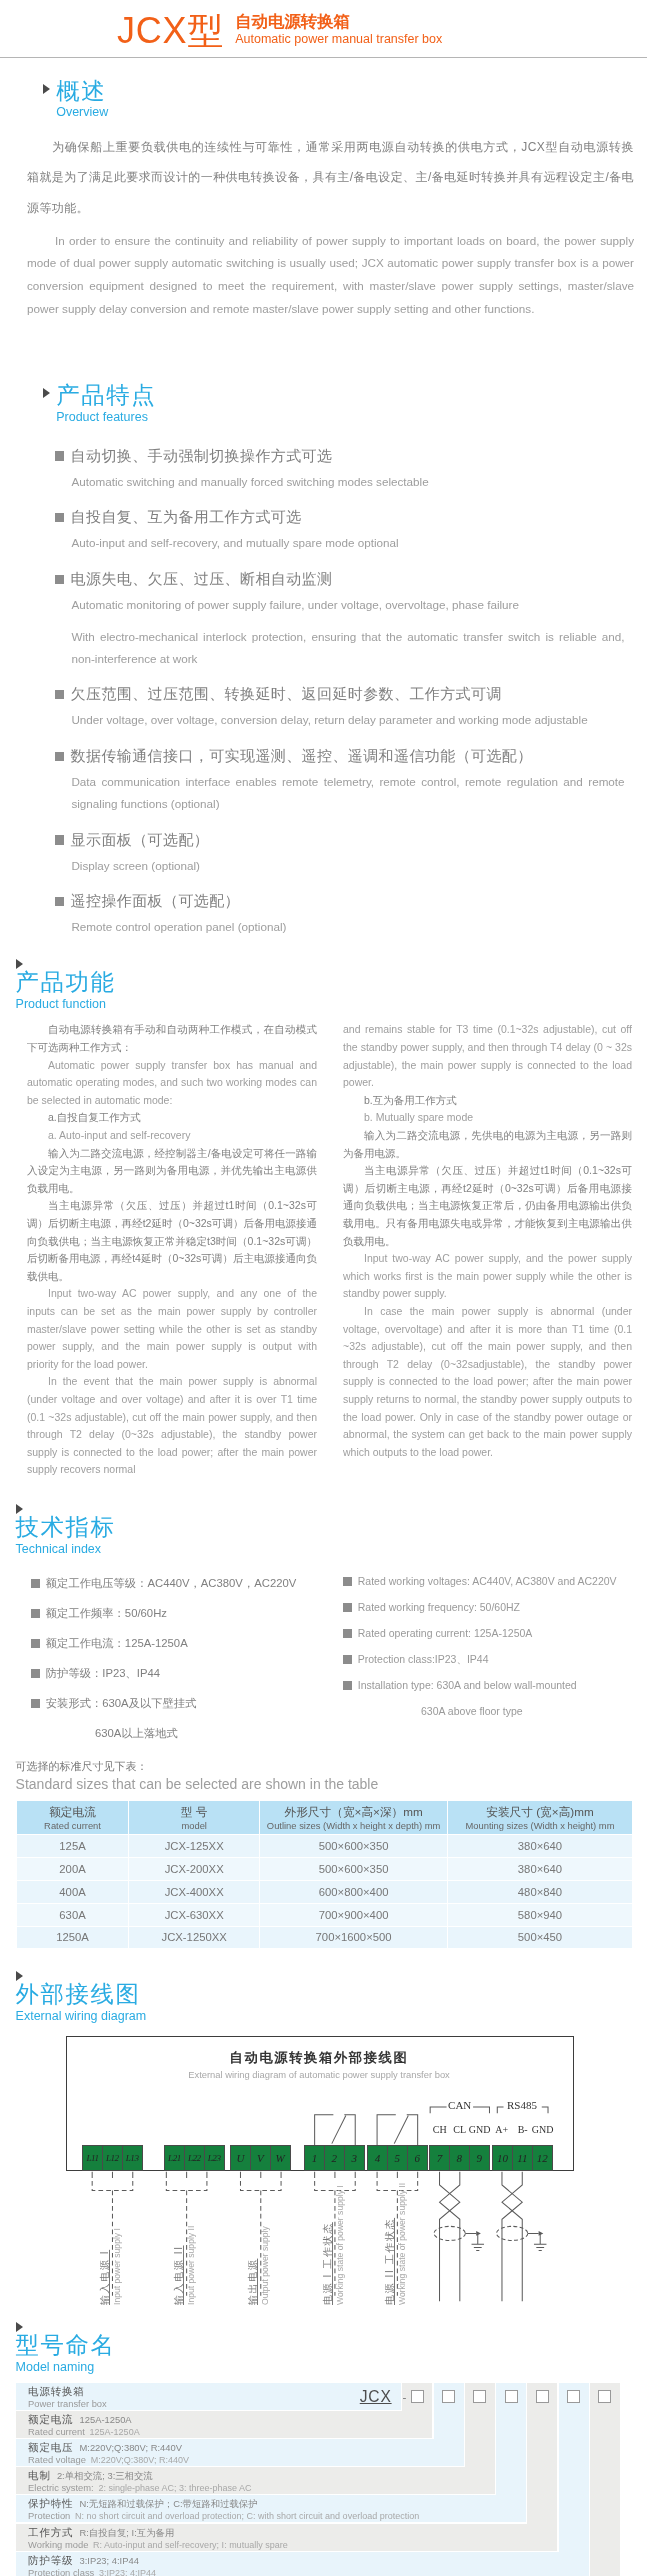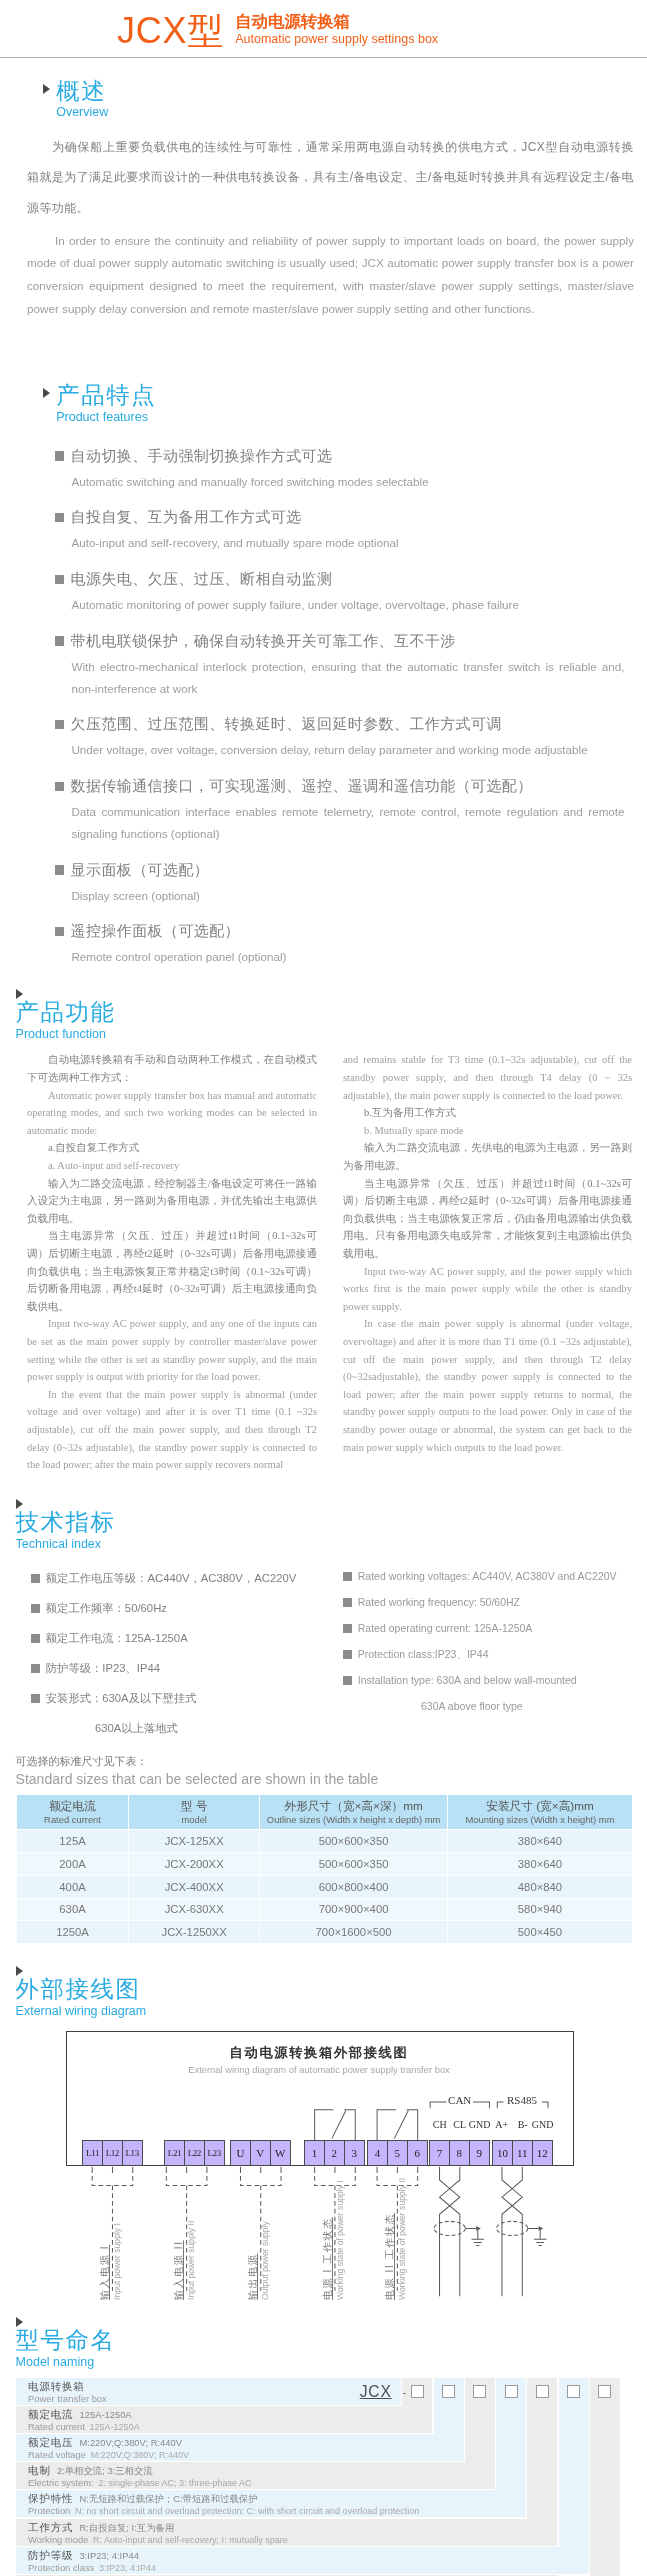--- a/index.html
+++ b/index.html
@@ -28,21 +28,21 @@
   .feat{margin:61px 0 0 0;}
   .feat ul{list-style:none;margin:15.6px 0 0 0;padding:0;}
   .feat li{margin:0 23.4px 9.4px 55px;}
   .fcn{font-size:15px;color:#808080;line-height:2;letter-spacing:0.4px;}
   .sq{display:inline-block;width:9.4px;height:9.4px;background:#8c8c8c;margin-right:6.2px;}
   .fen{font-size:11.7px;color:#9e9e9e;line-height:1.9;margin-left:16.4px;text-align:justify;}
   
   .cols{display:flex;margin:9.4px 15.6px 0 27px;}
   .colL{width:290px;margin-right:26px;}
   .colR{width:289px;}
-  .fp{margin:0;font-size:10.5px;line-height:17.6px;text-align:justify;text-indent:2em;font-family:Liberation Serif, serif;}
+  .fp{margin:0;font-size:10.5px;line-height:17.6px;text-align:justify;text-indent:2em;}
   .fp-cn{color:#808080;}
   .fp-en{color:#9e9e9e;}
   
   .tcols{display:flex;margin:11px 0 0 31px;}
   .tL{width:312px;}
   .tR{width:289px;}
   .ti{font-size:11.3px;color:#808080;line-height:30px;white-space:nowrap;}
   .tR .ti{font-size:10.5px;color:#9a9a9a;line-height:26px;}
   .ti .sq{width:8.6px;height:8.6px;vertical-align:-0.8px;}
   .ti-extra{font-size:11.3px;color:#808080;line-height:30px;margin-left:64px;}
@@ -60,23 +60,23 @@
   .c1{width:112px;}.c2{width:130px;}.c3{width:189px;}.c4{width:186px;}
   
   .wiring{position:relative;height:281px;margin-top:7.8px;}
   .wbox{position:absolute;left:66px;top:3.9px;width:506px;height:133px;border:1.6px solid #3d3d3d;}
   .wt-cn{position:absolute;left:66px;top:17px;width:506px;text-align:center;
          font-family:"Liberation Serif","DejaVu Serif",serif;font-weight:bold;
          font-size:13.3px;color:#333;letter-spacing:1.6px;}
   .wt-en{position:absolute;left:66px;top:37px;width:506px;text-align:center;
          font-size:9.4px;color:#a8a8a8;}
   .tgroup{position:absolute;top:113px;display:flex;z-index:2;}
-  .tcell{width:19px;height:24px;border:1.2px solid #4a4a4a;margin-right:-1.2px;background:#c4b5fd;
+  .tcell{width:19px;height:24px;border:1.2px solid #4a4a4a;margin-right:-1.2px;background:#15803d;
          display:flex;align-items:center;justify-content:center;
-         font-family:"Liberation Serif","DejaVu Serif",serif;font-size:11px;color:#222;}
+         font-family:"Liberation Serif","DejaVu Serif",serif;font-size:11px;color:#222;font-style:italic;}
   .tcell.sm{font-size:9px;letter-spacing:-0.4px;}
   .pin{position:absolute;top:92px;width:23.4px;text-align:center;z-index:2;
        font-family:"Liberation Serif","DejaVu Serif",serif;font-size:10px;color:#333;}
   .buslab{position:absolute;top:67px;text-align:center;z-index:2;
           font-family:"Liberation Serif","DejaVu Serif",serif;font-size:11px;color:#333;}
   .rlab{position:absolute;transform:rotate(-90deg);transform-origin:0 0;white-space:nowrap;z-index:2;}
   .rcn{font-size:10px;color:#777;letter-spacing:1.6px;line-height:12.5px;text-decoration:underline;}
   .ren{font-size:8.6px;color:#a8a8a8;line-height:11px;}
   
   .stair{position:relative;margin:7.8px 0 0 15.6px;width:617px;height:228px;}
@@ -104,21 +104,21 @@
 </style>
 </head>
 <body>
 
 <div class="page">
 
   <div class="hdr">
     <div class="hdr-title">JCX型</div>
     <div class="hdr-sub">
       <div class="hdr-sub-cn">自动电源转换箱</div>
-      <div class="hdr-sub-en">Automatic power supply settings box</div>
+      <div class="hdr-sub-en">Automatic power manual transfer box</div>
     </div>
   </div>
 
   <section style="margin-top:20px;">
     <div class="sechead ind1">
       <span class="tri"></span>
       <div>
         <div class="st-cn">概述</div>
         <div class="st-en">Overview</div>
       </div>
@@ -142,21 +142,20 @@
       </li>
       <li>
         <div class="fcn"><span class="sq"></span><span>自投自复、互为备用工作方式可选</span></div>
         <div class="fen">Auto-input and self-recovery, and mutually spare mode optional</div>
       </li>
       <li>
         <div class="fcn"><span class="sq"></span><span>电源失电、欠压、过压、断相自动监测</span></div>
         <div class="fen">Automatic monitoring of power supply failure, under voltage, overvoltage, phase failure</div>
       </li>
       <li>
-        <div class="fcn"><span class="sq"></span><span>带机电联锁保护，确保自动转换开关可靠工作、互不干涉</span></div>
         <div class="fen">With electro-mechanical interlock protection, ensuring that the automatic transfer switch is reliable and, non-interference at work</div>
       </li>
       <li>
         <div class="fcn"><span class="sq"></span><span>欠压范围、过压范围、转换延时、返回延时参数、工作方式可调</span></div>
         <div class="fen">Under voltage, over voltage, conversion delay, return delay parameter and working mode adjustable</div>
       </li>
       <li>
         <div class="fcn"><span class="sq"></span><span>数据传输通信接口，可实现遥测、遥控、遥调和遥信功能（可选配）</span></div>
         <div class="fen">Data communication interface enables remote telemetry, remote control, remote regulation and remote signaling functions (optional)</div>
       </li>

